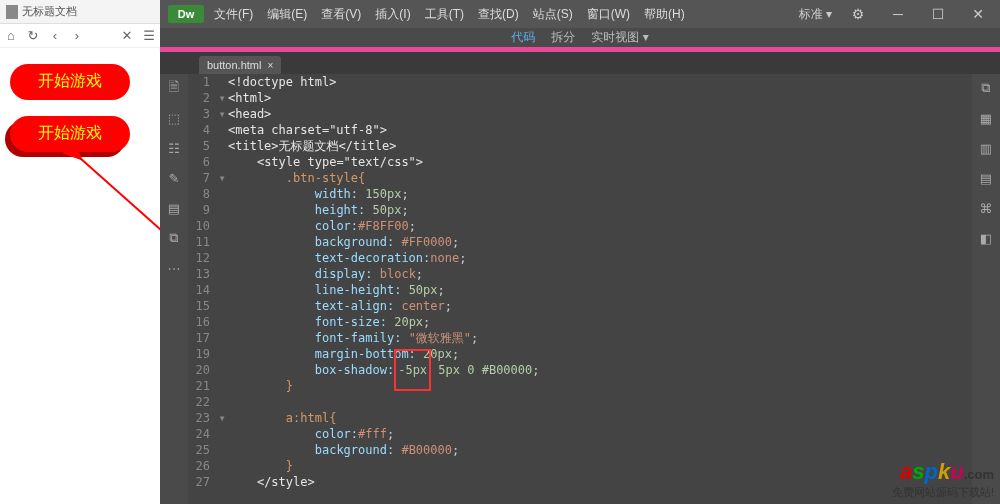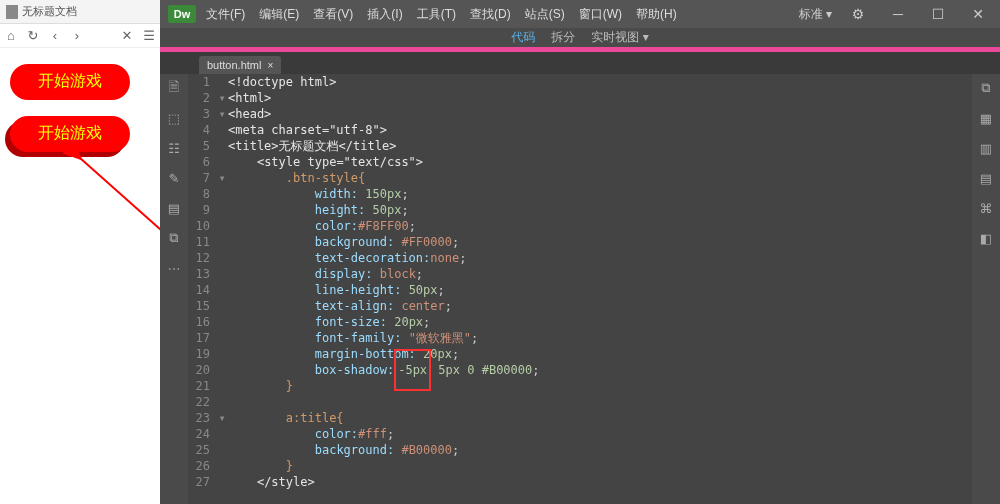--- a/index.html
+++ b/index.html
@@ -15,21 +15,21 @@
 .preview-content { flex: 1; padding: 16px 10px; position: relative; font-family: Liberation Mono, monospace; }
 .btn-style { width: 120px; height: 36px; color: #F8FF00; background: #FF0000; text-decoration: none; display: block; line-height: 36px; text-align: center; font-size: 16px; border-radius: 100px; margin-bottom: 16px; cursor: pointer; }
 .btn-style.second { box-shadow: -5px 5px 0 #B00000; }
 
 
 .arrow-svg { position: absolute; top: 0; left: 0; pointer-events: none; }
 
 
 .dw-panel { flex: 1; background: #444; display: flex; flex-direction: column; color: #ccc; position: relative; }
 .dw-menubar { height: 28px; background: #555; display: flex; align-items: center; padding: 0 8px; font-size: 12px; }
-.dw-logo { width: 28px; height: 18px; background: #3a8a3a; color: #fff; display: flex; align-items: center; justify-content: center; font-weight: bold; font-size: 11px; margin-right: 10px; border-radius: 2px; }
+.dw-logo { width: 36px; height: 18px; background: #3a8a3a; color: #fff; display: flex; align-items: center; justify-content: center; font-weight: bold; font-size: 11px; margin-right: 10px; border-radius: 2px; }
 .menu-item { margin-right: 14px; color: #ddd; cursor: pointer; }
 .menubar-right { margin-left: auto; display: flex; align-items: center; gap: 12px; }
 .win-btn { width: 28px; height: 20px; display: flex; align-items: center; justify-content: center; font-size: 14px; color: #ccc; cursor: pointer; }
 
 .dw-submenu { height: 24px; background: #4a4a4a; display: flex; align-items: center; justify-content: center; gap: 16px; font-size: 12px; border-bottom: 5px solid #ec4899; }
 .submenu-item { color: #bbb; cursor: pointer; }
 .submenu-item.active { color: #5ab0e8; }
 
 .dw-tabs { height: 22px; background: #3a3a3a; display: flex; align-items: flex-end; padding-left: 39px; }
 .tab { background: #555; color: #ddd; padding: 3px 8px; font-size: 11px; border-radius: 3px 3px 0 0; display: flex; align-items: center; gap: 6px; cursor: pointer; }
@@ -248,21 +248,21 @@
             <span class="code-text">        <span class="c-sel">}</span></span>
           </div>
 <div class="code-line">
             <span class="line-num">22</span>
             <span class="fold"></span>
             <span class="code-text"> </span>
           </div>
 <div class="code-line">
             <span class="line-num">23</span>
             <span class="fold">▾</span>
-            <span class="code-text">        <span class="c-sel">a:title{</span></span>
+            <span class="code-text">        <span class="c-sel">a:html{</span></span>
           </div>
 <div class="code-line">
             <span class="line-num">24</span>
             <span class="fold"></span>
             <span class="code-text">            <span class="c-prop">color:</span><span class="c-val">#fff</span>;</span>
           </div>
 <div class="code-line">
             <span class="line-num">25</span>
             <span class="fold"></span>
             <span class="code-text">            <span class="c-prop">background:</span> <span class="c-val">#B00000</span>;</span>
@@ -283,14 +283,18 @@
       <div class="dw-right-tools">
         <span class="tool-icon">⧉</span>
         <span class="tool-icon">▦</span>
         <span class="tool-icon">▥</span>
         <span class="tool-icon">▤</span>
         <span class="tool-icon">⌘</span>
         <span class="tool-icon">◧</span>
       </div>
     </div>
 
+    <div class="watermark">
+      <div class="logo"><span class="a">a</span><span class="s">s</span><span class="p">p</span><span class="k">k</span><span class="u">u</span><span class="com">.com</span></div>
+      <div class="sub">免费网站源码下载站!</div>
+    </div>
   </div>
 </div>
 
 </body></html>

